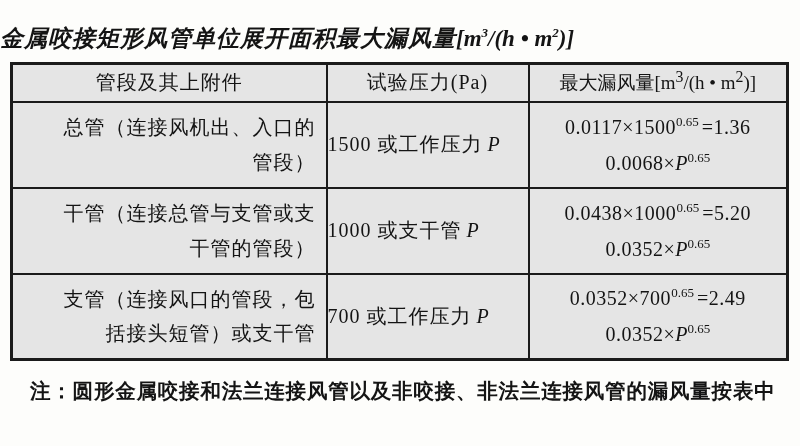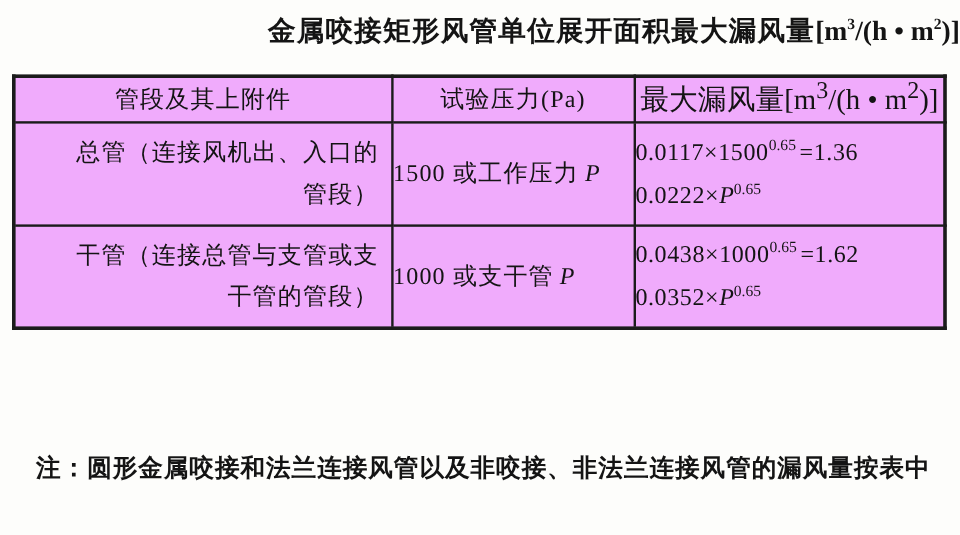--- a/index.html
+++ b/index.html
@@ -5,47 +5,48 @@
   * { margin:0; padding:0; box-sizing:border-box; }
   html,body { width:800px; height:446px; }
   body { background:#ffffff; }
   .page {
     position:relative; width:800px; height:446px;
     background:#fdfdfb; color:#141414;
     font-family:"Liberation Serif","DejaVu Serif",serif;
     overflow:hidden;
   }
   .title {
-    position:absolute; top:10px; left:0; width:100%;
-    text-align:right; font-size:23px; font-weight:700; letter-spacing:1px;
+    position:absolute; top:23px; left:0; width:100%;
+    text-align:left; font-size:23px; font-weight:700; letter-spacing:1px;
     white-space:nowrap;
+    font-style:italic;
   }
   .title sup { font-size:13px; letter-spacing:0; }
   .u { letter-spacing:0; }
   sup { vertical-align:super; line-height:0; }
 
   table.tbl {
     position:absolute; left:10px; top:62px; width:776px;
     border-collapse:collapse; table-layout:fixed;
     border:3px solid #1b1b1b;
   }
-  .tbl th, .tbl td { border:2px solid #1b1b1b; background:#f0abfc; }
+  .tbl th, .tbl td { border:2px solid #1b1b1b; background:#e5e5e5; }
   .tbl th { font-weight:400; font-size:20px; height:38px; text-align:center; letter-spacing:1px; }
   .tbl td { height:86px; font-size:20px; vertical-align:middle; }
-  th.h3 { font-size:24px; letter-spacing:0; padding:0 2px; }
+  th.h3 { font-size:19px; letter-spacing:0; padding:0 2px; }
 
   td.c1 { text-align:right; padding:0 10px; letter-spacing:1px; line-height:1.72; }
   .seg-l1 { text-indent:2em; white-space:nowrap; }
   .seg-l2 { white-space:nowrap; }
 
   td.c2 { text-align:left; letter-spacing:1px; }
   .pvar, .fvar { font-style:italic; font-size:20px; letter-spacing:0; }
   td.c2 .pvar { margin-left:5px; }
 
-  td.c3 { letter-spacing:.5px; }
+  td.c3 { text-align:center; letter-spacing:.5px; }
   .fline { line-height:1; white-space:nowrap; }
   .fline sup { font-size:13px; letter-spacing:0; }
   .f1 { margin-bottom:16px; }
   .fres { margin-left:3px; }
 
   .note {
     position:absolute; left:30px; top:374px; width:762px;
     font-size:20.5px; letter-spacing:.8px; line-height:1.74;
     display:flex; font-weight:600;
   }
@@ -76,31 +77,42 @@
     </thead>
     <tbody>
       <tr>
         <td class="c1">
           <div class="seg-l1">总管（连接风机出、入口的</div>
           <div class="seg-l2">管段）</div>
         </td>
         <td class="c2"><span>1500 或工作压力</span><span class="pvar">P</span></td>
         <td class="c3">
           <div class="fline f1"><span>0.0117×1500</span><sup>0.65</sup><span class="fres">=1.36</span></div>
-          <div class="fline"><span>0.0222×</span><span class="fvar">P</span><sup>0.65</sup></div>
+          <div class="fline"><span>0.0068×</span><span class="fvar">P</span><sup>0.65</sup></div>
         </td>
       </tr>
       <tr>
         <td class="c1">
           <div class="seg-l1">干管（连接总管与支管或支</div>
           <div class="seg-l2">干管的管段）</div>
         </td>
         <td class="c2"><span>1000 或支干管</span><span class="pvar">P</span></td>
         <td class="c3">
-          <div class="fline f1"><span>0.0438×1000</span><sup>0.65</sup><span class="fres">=1.62</span></div>
+          <div class="fline f1"><span>0.0438×1000</span><sup>0.65</sup><span class="fres">=5.20</span></div>
+          <div class="fline"><span>0.0352×</span><span class="fvar">P</span><sup>0.65</sup></div>
+        </td>
+      </tr>
+      <tr>
+        <td class="c1">
+          <div class="seg-l1">支管（连接风口的管段，包</div>
+          <div class="seg-l2">括接头短管）或支干管</div>
+        </td>
+        <td class="c2"><span>700 或工作压力</span><span class="pvar">P</span></td>
+        <td class="c3">
+          <div class="fline f1"><span>0.0352×700</span><sup>0.65</sup><span class="fres">=2.49</span></div>
           <div class="fline"><span>0.0352×</span><span class="fvar">P</span><sup>0.65</sup></div>
         </td>
       </tr>
     </tbody>
   </table>
 
   <div class="note">
     <span class="note-label">注：</span>
     <span class="note-body">
       <span class="note-line">圆形金属咬接和法兰连接风管以及非咬接、非法兰连接风管的漏风量按表中</span><br>

